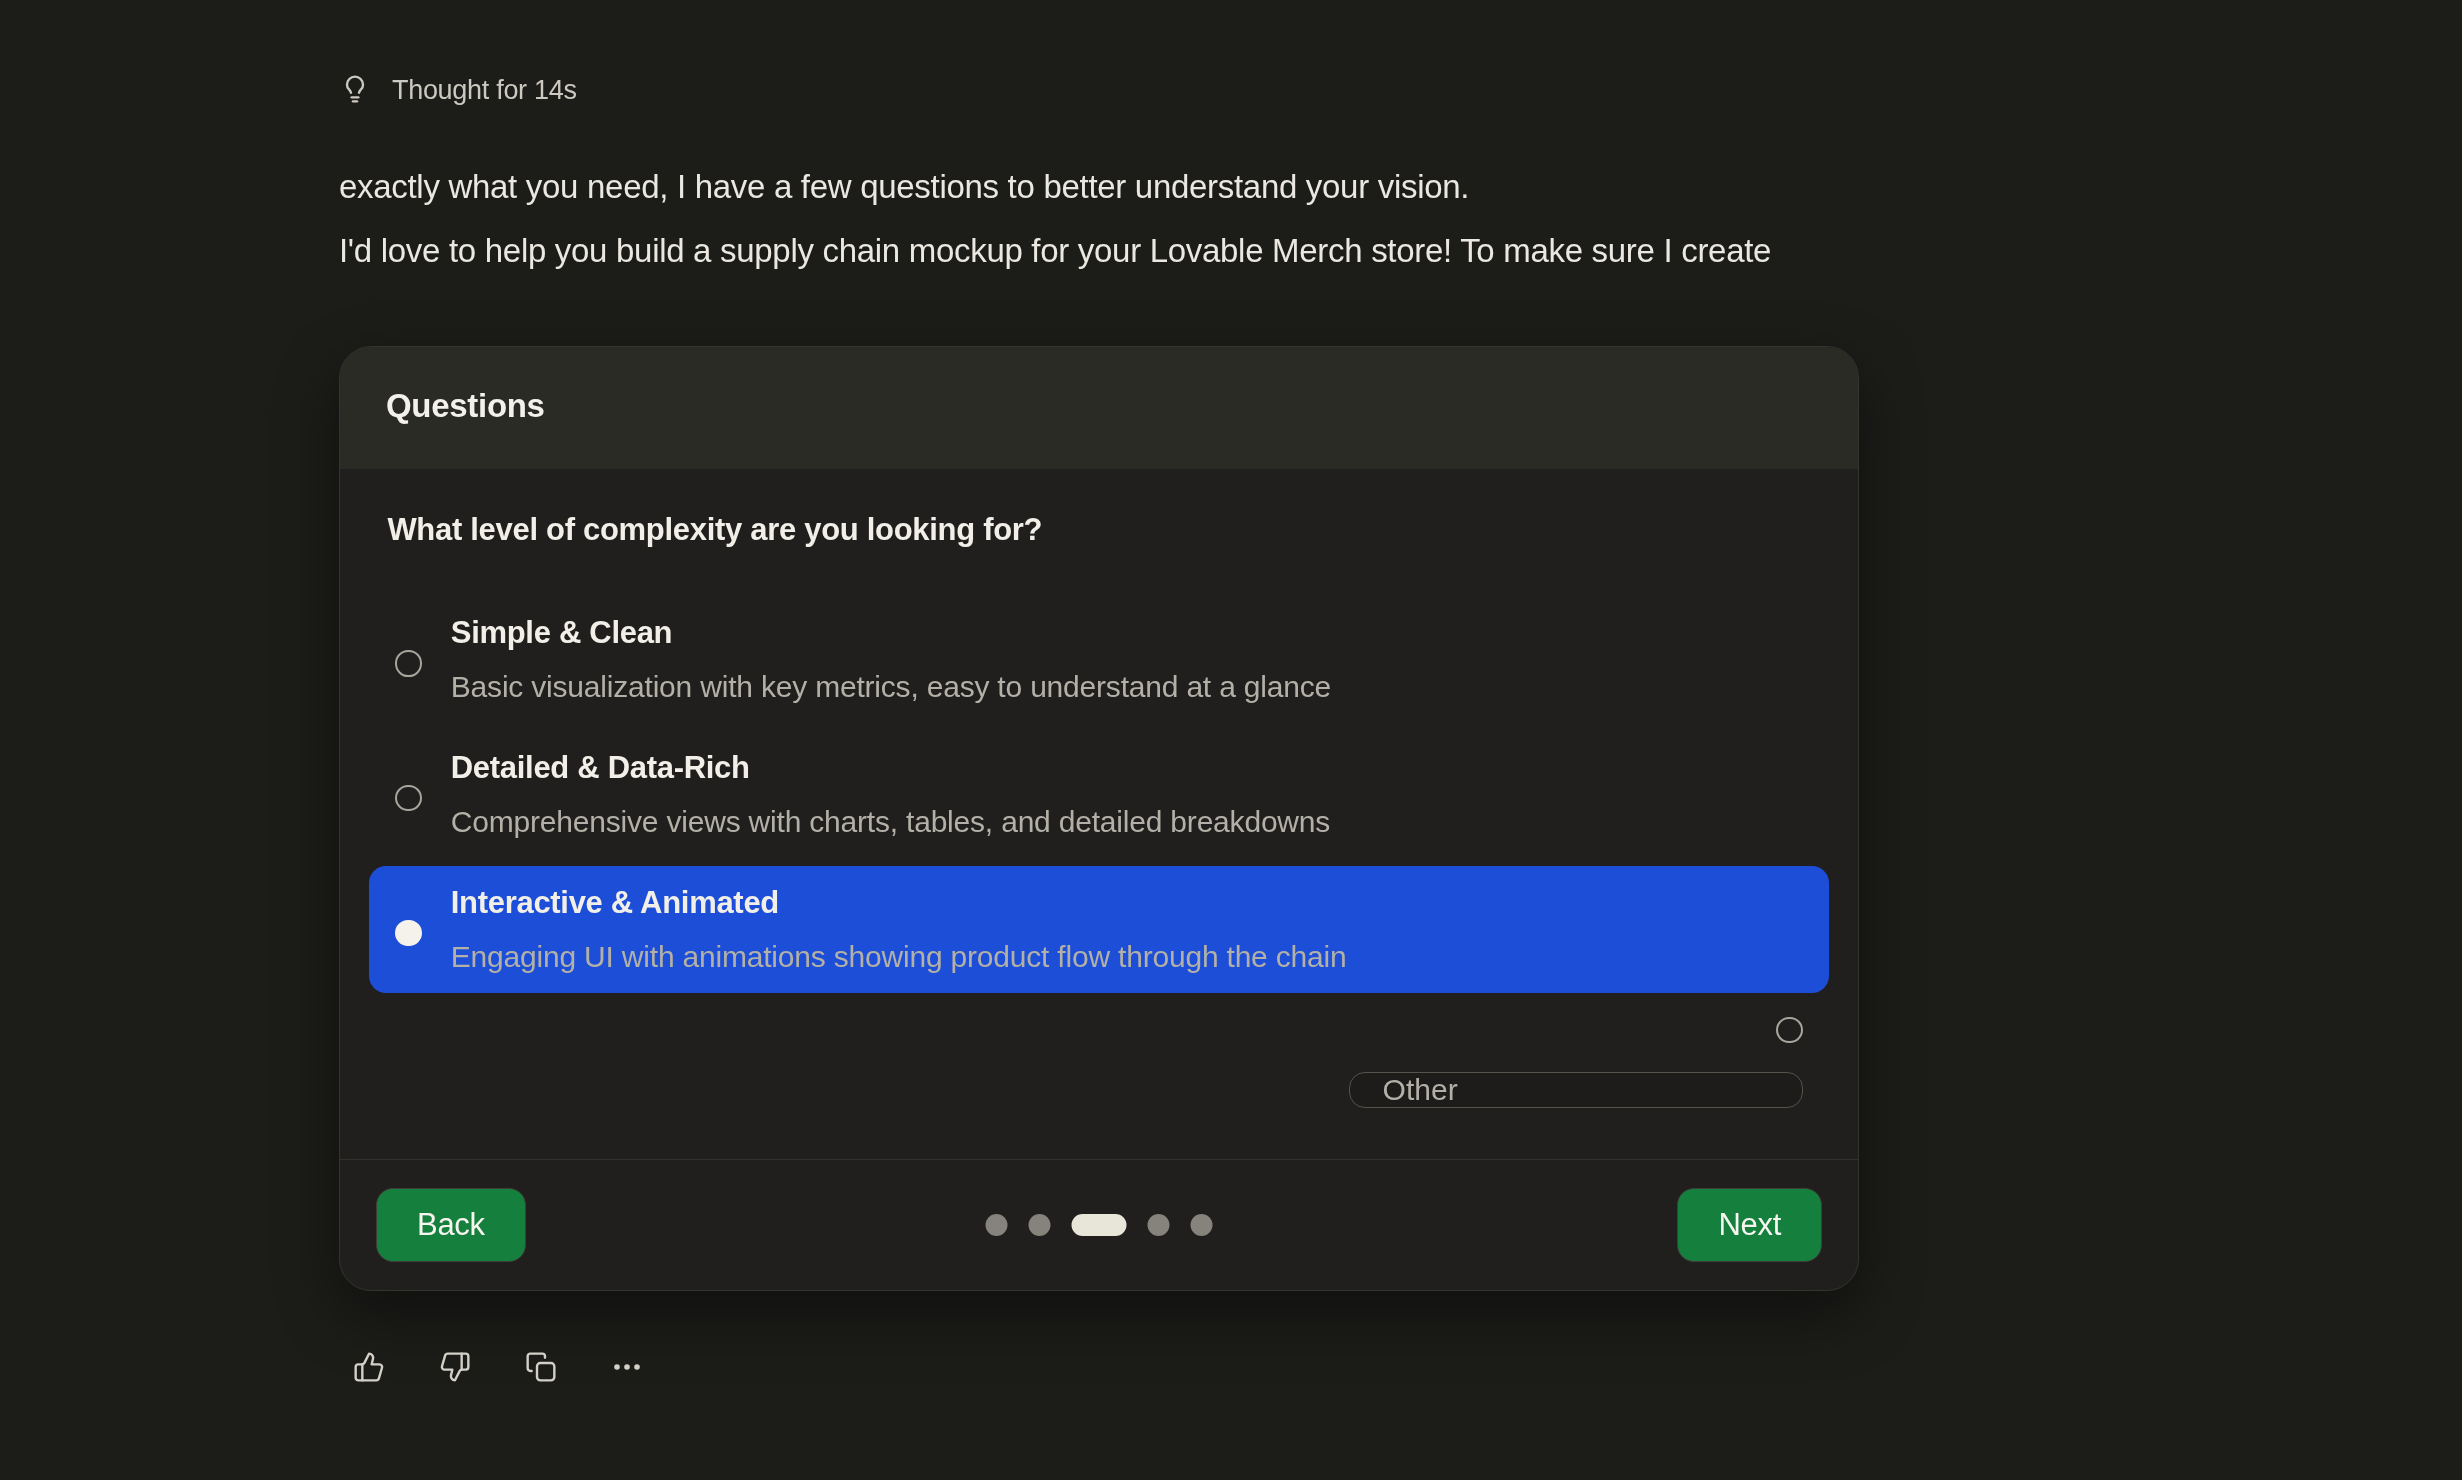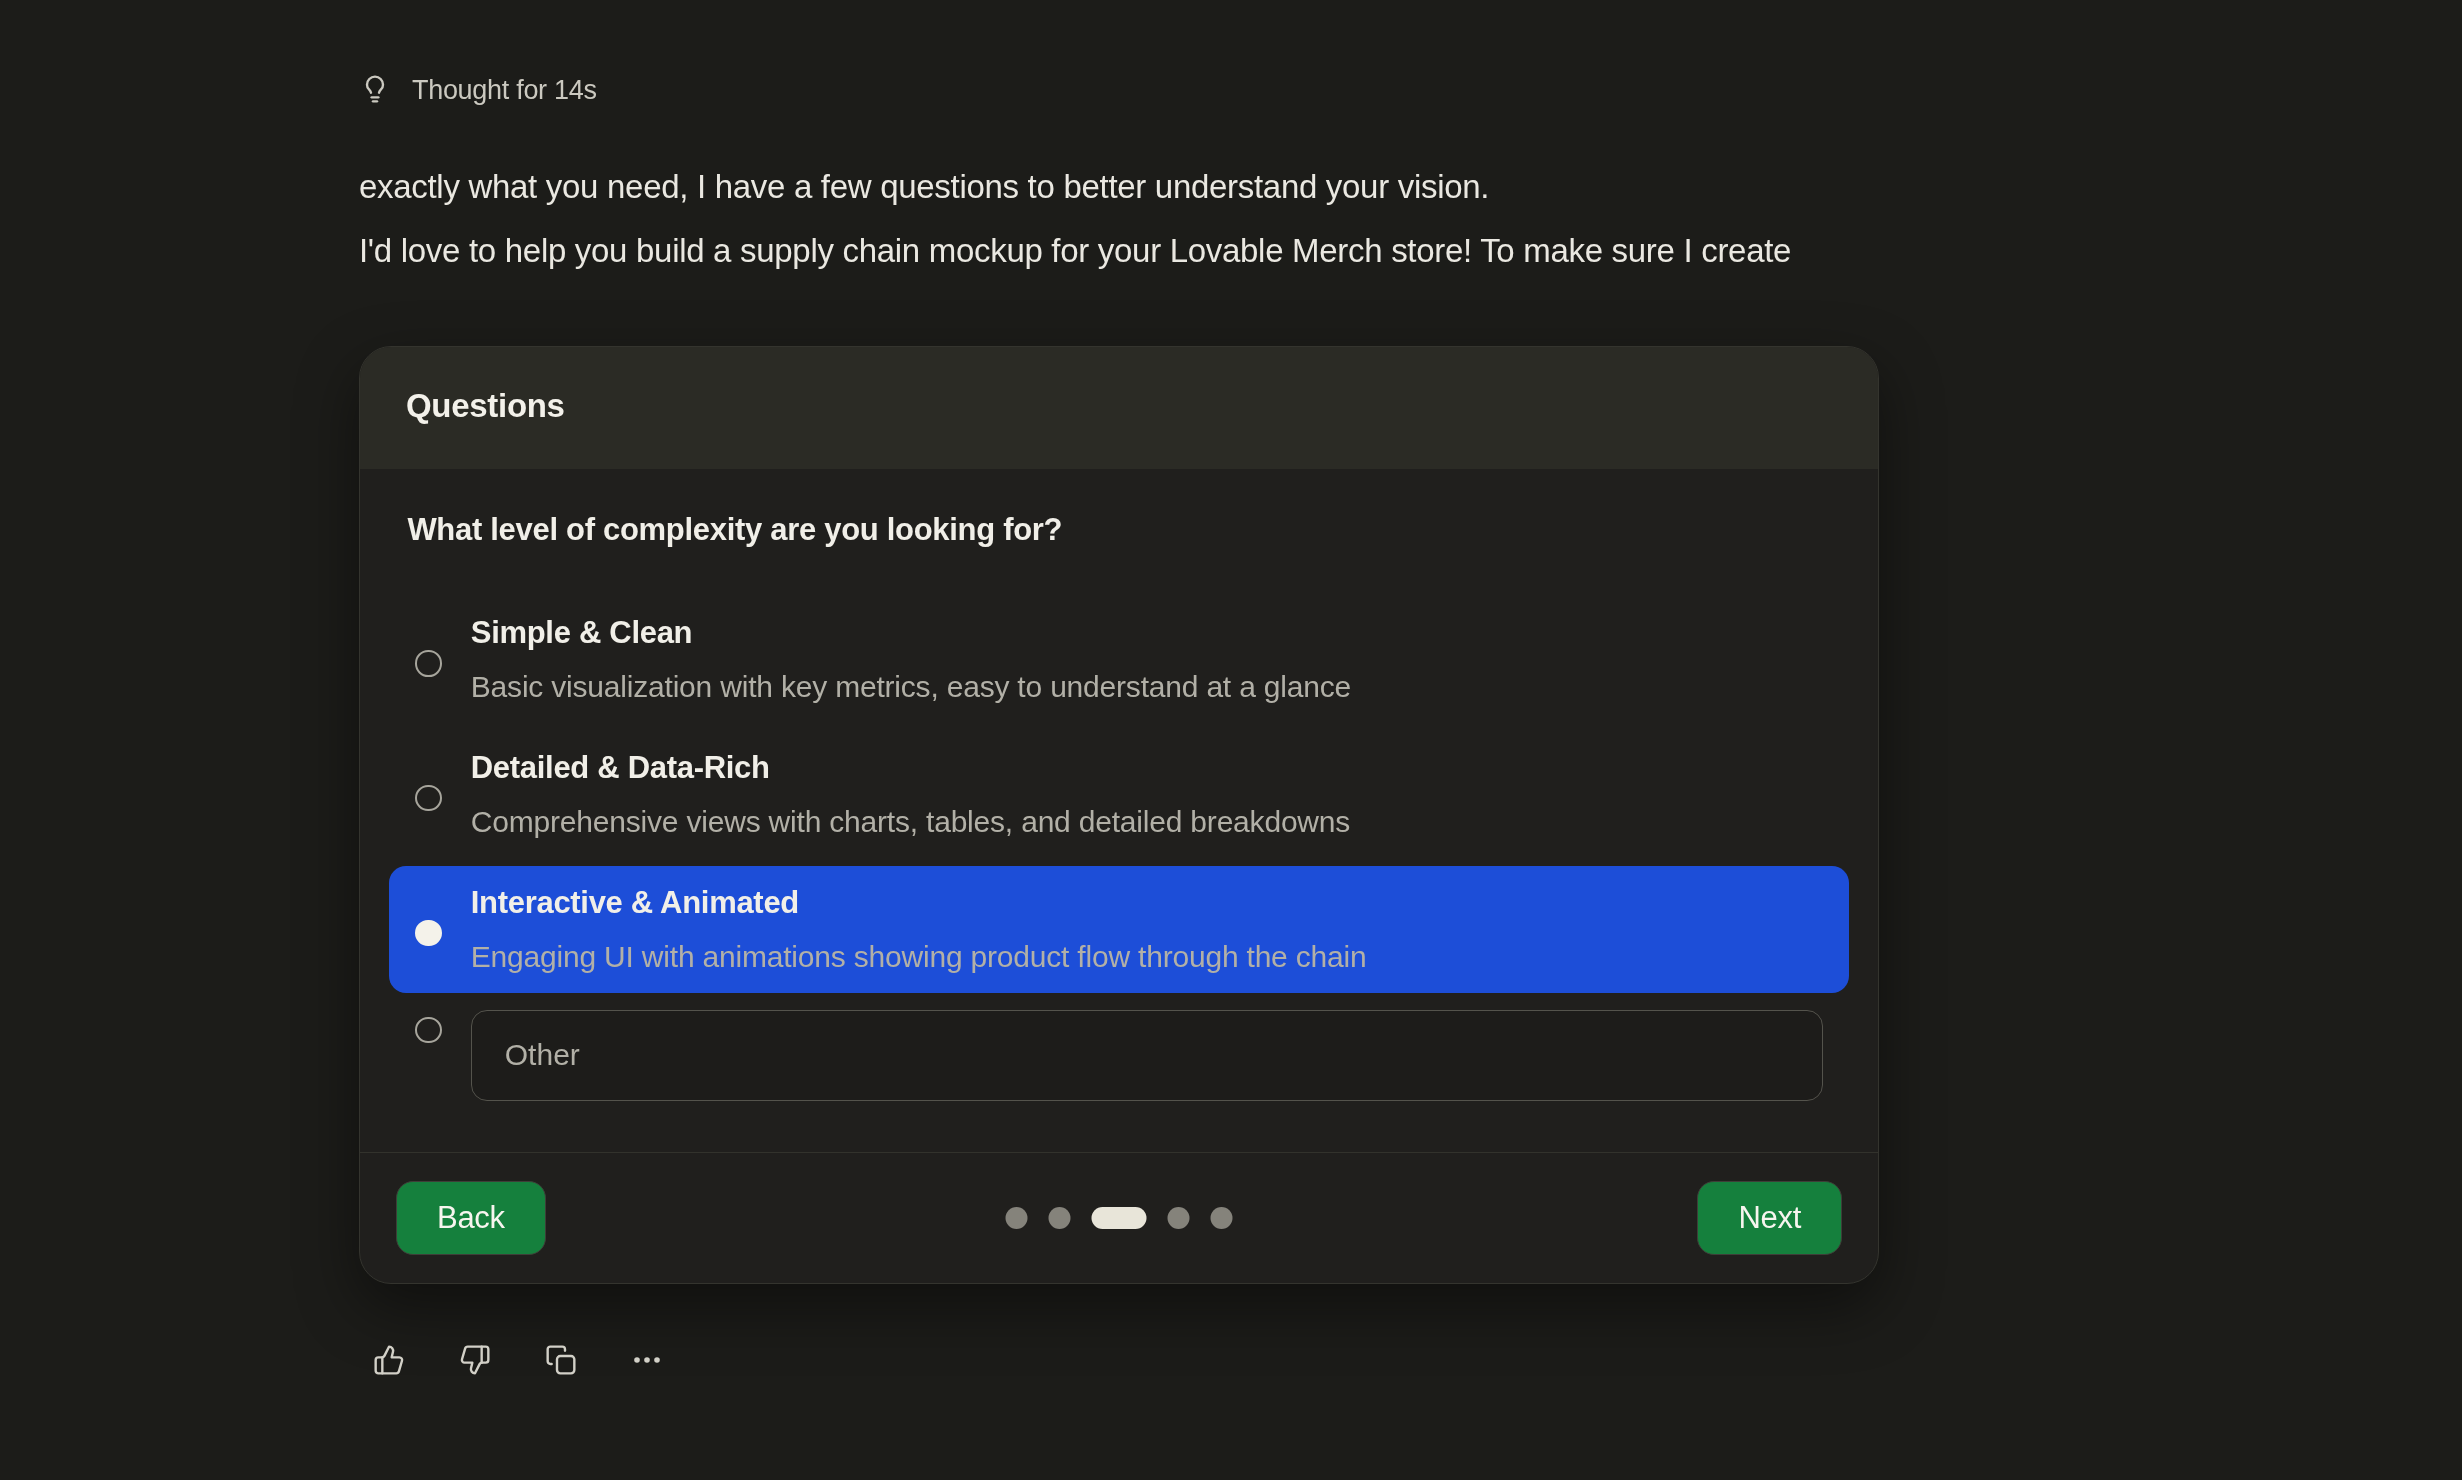--- a/index.html
+++ b/index.html
@@ -4,21 +4,21 @@
 <style>
   * { margin:0; padding:0; box-sizing:border-box; }
   html,body { width:2462px; height:1480px; }
   body {
     background:#1c1c19;
     font-family:"Liberation Sans", sans-serif;
     color:#eae8e1;
     overflow:hidden;
     position:relative;
   }
-  .page { position:absolute; left:359px; top:74px; width:1955px; }
+  .page { position:absolute; left:339px; top:74px; width:1955px; }
 
   
   .thought-row { display:flex; align-items:center; gap:21px; color:#cbc9c0; cursor:pointer; }
   .thought-row svg { width:32px; height:32px; stroke:#cbc9c0; }
   .thought-label { font-size:27px; letter-spacing:-0.3px; }
 
   
   .message { margin-top:49px; width:1725px; font-size:33px; line-height:64px; color:#eae8e1; letter-spacing:-0.3px; }
   .message .line { display:block; }
 
@@ -49,21 +49,21 @@
   .option-row.selected { background:#1d4ed8; }
   .radio {
     width:26.4px; height:26.4px; border-radius:50%;
     border:2.3px solid #a7a59c; flex:none; margin-top:7px;
     background:transparent;
   }
   .radio.checked { background:#f4f2ea; border-color:#f4f2ea; }
   .option-title { font-size:31px; font-weight:700; color:#f1efe8; line-height:38px; letter-spacing:-0.3px; }
   .option-desc { font-size:30px; font-weight:400; color:#b2b0a7; line-height:37px; margin-top:16px; letter-spacing:-0.2px; }
 
-  .other-row { display:flex; align-items:flex-start; gap:29px; padding:9.2px 26.4px 0 26.4px; margin-top:5.7px; }
+  .other-row { display:flex; align-items:flex-end; gap:29px; padding:9.2px 26.4px 0 26.4px; margin-top:5.7px;flex-direction:column; }
   .other-input {
     flex:1; height:91px;
     background:#1d1c1a;
     border:1.1px solid #54534c;
     border-radius:16px;
     font-family:"Liberation Sans", sans-serif;
     font-size:30px; color:#eae8e1;
     padding:0 33px;
     outline:none;
   }

